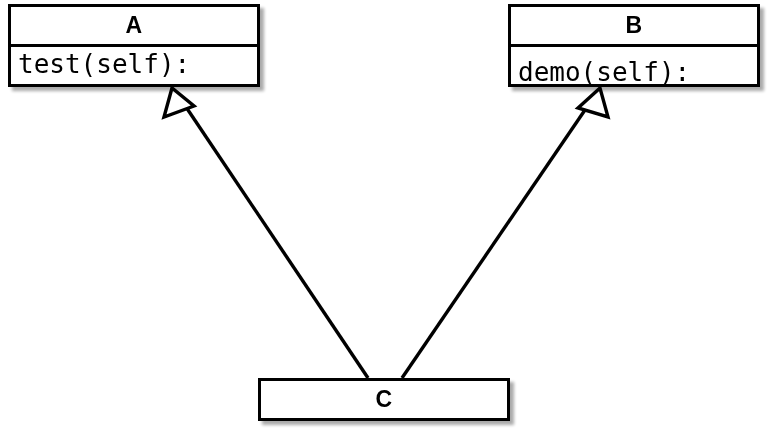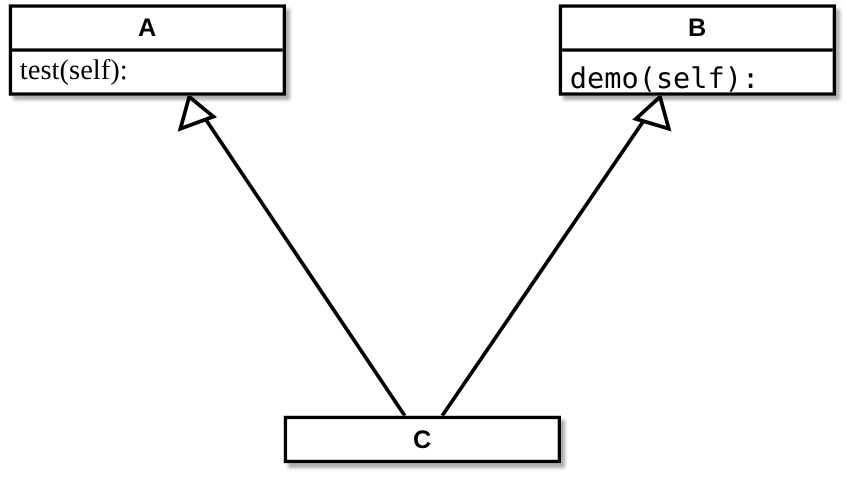--- a/index.html
+++ b/index.html
@@ -60,21 +60,21 @@
     white-space: pre;
   }
   
   #class-a {
     left: 8px;
     top: 4px;
     width: 252px;
     height: 83px;
   }
   #class-a .class-name-row { height: 37px; }
-  #class-a .class-members-row { height: 37px; font-family: Liberation Serif, serif; }
+  #class-a .class-members-row { height: 37px; }
   
   #class-b {
     left: 508px;
     top: 4px;
     width: 252px;
     height: 83px;
   }
   #class-b .class-name-row { height: 37px; }
   #class-b .class-members-row { height: 52px; }
   

